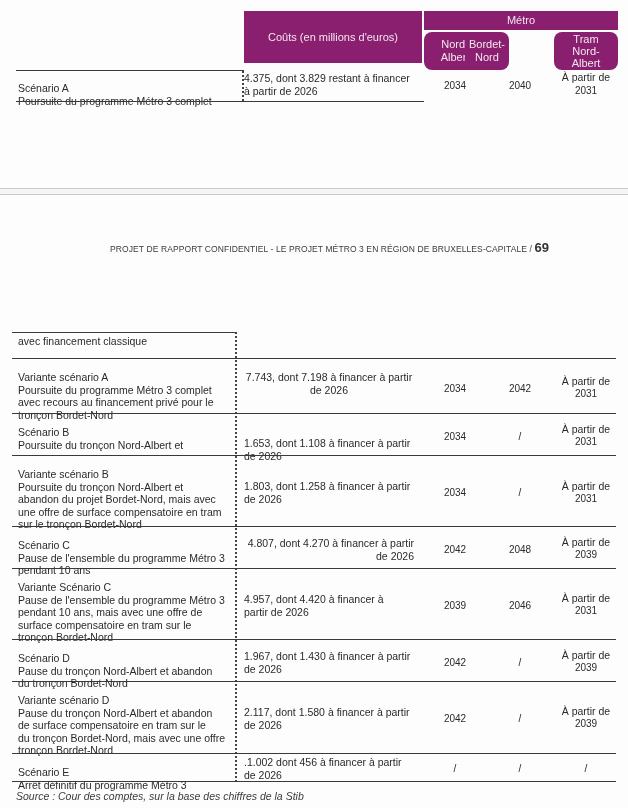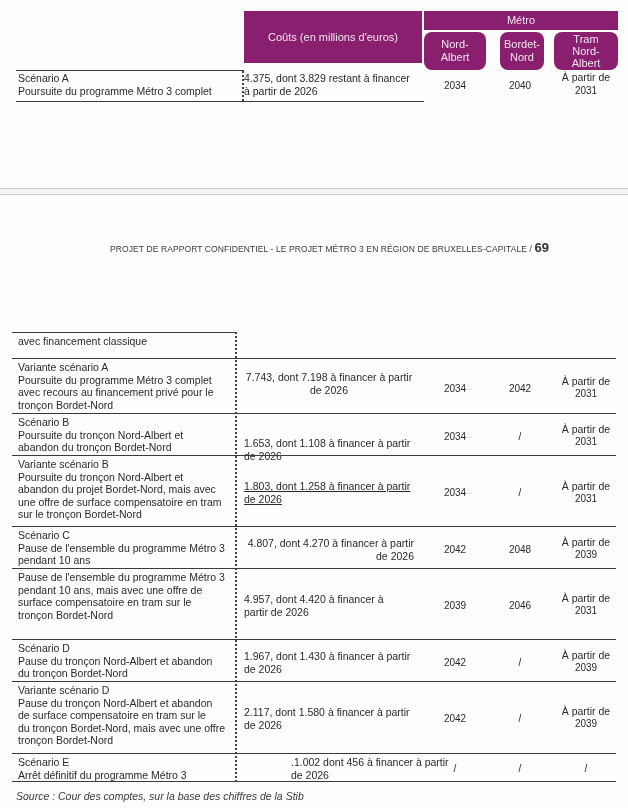--- a/index.html
+++ b/index.html
@@ -13,21 +13,21 @@
   
   .hdr {
     position: absolute; background: #8a1f6f; color: #f2e6ee;
     font-size: 11px; text-align: center; display: flex; align-items: center; justify-content: center;
     line-height: 13px; box-sizing: border-box;
   }
   .hdr-cost { left: 244px; top: 11px; width: 178px; height: 52px; }
   .hdr-delais { left: 424px; top: 11px; width: 194px; height: 19px; }
   .hdr-col { top: 32px; height: 38px; border-radius: 8px; }
   .hdr-col1 { left: 424px; width: 62px; }
-  .hdr-col2 { left: 500px; width: 44px; }
+  .hdr-col2 { left: 465px; width: 44px; }
   .hdr-col3 { left: 554px; width: 64px; }
 
   .cell { position: absolute; font-size: 10.5px; line-height: 12.5px; }
   .num { font-size: 10px; text-align: center; }
 
   
   .page-sep {
     position: absolute; left: 0; top: 188px; width: 628px; height: 7px;
     background: #f5f5f5; border-top: 1px solid #c9c9c9; border-bottom: 1px solid #c9c9c9;
     box-sizing: border-box;
@@ -35,21 +35,21 @@
 
   .running-header {
     position: absolute; left: 110px; top: 240px; width: 510px;
     font-size: 8.5px; letter-spacing: 0.1px; color: #3a3a3a; white-space: nowrap;
   }
   .running-header .pg { font-size: 13px; font-weight: bold; color: #333; }
 
   .hline { position: absolute; height: 1px; background: #3a3a3a; }
   .vdots { position: absolute; width: 0; border-left: 2px dotted #444; }
 
-  .row-desc { left: 18px; width: 218px; }
+  .row-desc { left: 18px; width: 218px; margin-top: 10px; }
   .row-cost { left: 244px; width: 170px; }
   .c1 { left: 424px; width: 62px; }
   .c2 { left: 488px; width: 64px; }
   .c3 { left: 554px; width: 64px; }
 
   .source {
     position: absolute; left: 16px; top: 790px; font-size: 10.5px; font-style: italic; color: #3a3a3a;
   }
 </style>
 </head>
@@ -108,21 +108,20 @@
       <div style="font-size:10.5px">À partir de</div>
       <div>2031</div>
     </div>
   </div>
   <div class="hline" style="left:12px;top:413px;width:604px;"></div>
 
   <div>
     <div class="cell row-desc" style="top:416px;">
       <div>Scénario B</div>
       <div>Poursuite du tronçon Nord-Albert et</div>
-      <div>abandon du tronçon Bordet-Nord</div>
     </div>
     <div class="cell row-cost" style="top:424px;margin-top:13px;">
       <div>1.653, dont 1.108 à financer à partir</div>
       <div>de 2026</div>
     </div>
     <div class="cell num c1" style="top:431px">2034</div>
     <div class="cell num c2" style="top:431px">/</div>
     <div class="cell num c3" style="top:423px">
       <div style="font-size:10.5px">À partir de</div>
       <div>2031</div>
@@ -131,21 +130,21 @@
   <div class="hline" style="left:12px;top:455px;width:604px;"></div>
 
   <div>
     <div class="cell row-desc" style="top:458px;">
       <div>Variante scénario B</div>
       <div>Poursuite du tronçon Nord-Albert et</div>
       <div>abandon du projet Bordet-Nord, mais avec</div>
       <div>une offre de surface compensatoire en tram</div>
       <div>sur le tronçon Bordet-Nord</div>
     </div>
-    <div class="cell row-cost" style="top:480px;text-decoration:underline;">
+    <div class="cell row-cost" style="top:480px;">
       <div>1.803, dont 1.258 à financer à partir</div>
       <div>de 2026</div>
     </div>
     <div class="cell num c1" style="top:487px">2034</div>
     <div class="cell num c2" style="top:487px">/</div>
     <div class="cell num c3" style="top:480px">
       <div style="font-size:10.5px">À partir de</div>
       <div>2031</div>
     </div>
   </div>
@@ -165,20 +164,21 @@
     <div class="cell num c2" style="top:544px">2048</div>
     <div class="cell num c3" style="top:536px">
       <div style="font-size:10.5px">À partir de</div>
       <div>2039</div>
     </div>
   </div>
   <div class="hline" style="left:12px;top:568px;width:604px;"></div>
 
   <div>
     <div class="cell row-desc" style="top:571px;">
+      <div>Variante Scénario C</div>
       <div>Pause de l'ensemble du programme Métro 3</div>
       <div>pendant 10 ans, mais avec une offre de</div>
       <div>surface compensatoire en tram sur le</div>
       <div>tronçon Bordet-Nord</div>
     </div>
     <div class="cell row-cost" style="top:593px;">
       <div>4.957, dont 4.420 à financer à</div>
       <div>partir de 2026</div>
     </div>
     <div class="cell num c1" style="top:600px">2039</div>
@@ -228,21 +228,21 @@
       <div>2039</div>
     </div>
   </div>
   <div class="hline" style="left:12px;top:753px;width:604px;"></div>
 
   <div>
     <div class="cell row-desc" style="top:756px;">
       <div>Scénario E</div>
       <div>Arrêt définitif du programme Métro 3</div>
     </div>
-    <div class="cell row-cost" style="top:756px;margin-left:47px;">
+    <div class="cell row-cost" style="top:756px;">
       <div>.1.002 dont 456 à financer à partir</div>
       <div>de 2026</div>
     </div>
     <div class="cell num c1" style="top:763px">/</div>
     <div class="cell num c2" style="top:763px">/</div>
     <div class="cell num c3" style="top:763px">/</div>
   </div>
   <div class="hline" style="left:12px;top:781px;width:604px;"></div>
 </div>
 

